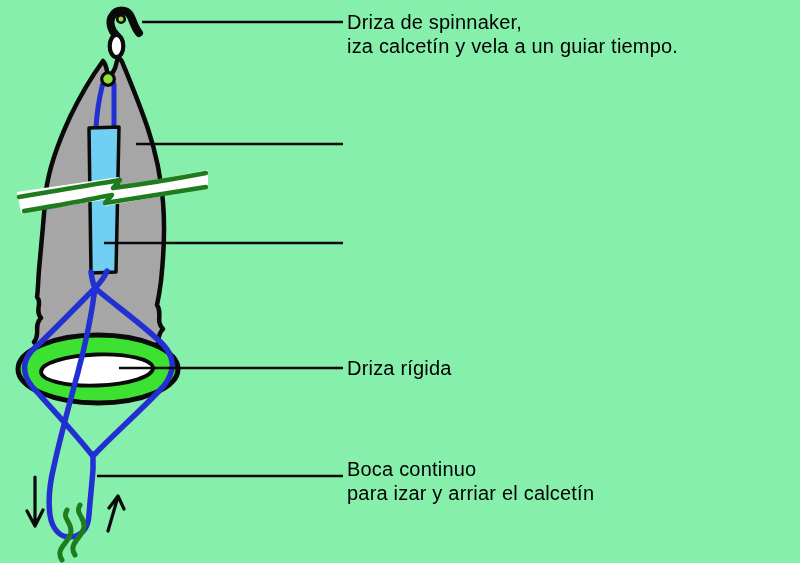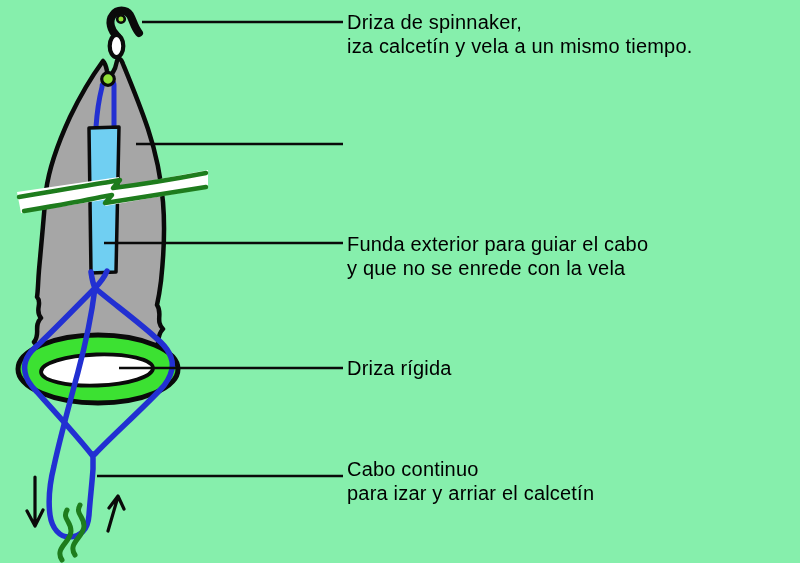--- a/index.html
+++ b/index.html
@@ -113,31 +113,27 @@
       <path class="leader" d="M 142,22 L 343,22"></path>
       <path class="leader" d="M 136,144 L 343,144"></path>
       <path class="leader" d="M 104,243 L 343,243"></path>
       <path class="leader" d="M 119,368 L 343,368"></path>
       <path class="leader" d="M 97,476 L 343,476"></path>
     </g>
   </svg>
 
   <div class="label lab-halyard">
     <div>Driza de spinnaker,</div>
-    <div>iza calcetín y vela a un mismo tiempo.</div>
+    <div>iza calcetín y vela a un guiar tiempo.</div>
   </div>
 
 
-  <div class="label lab-sleeve">
-    <div>Funda exterior para guiar el cabo</div>
-    <div>y que no se enrede con la vela</div>
-  </div>
 
   <div class="label lab-mouth">
     <div>Driza rígida</div>
   </div>
 
   <div class="label lab-control">
-    <div>Cabo continuo</div>
+    <div>Boca continuo</div>
     <div>para izar y arriar el calcetín</div>
   </div>
 
 </div>
 
 </body></html>

